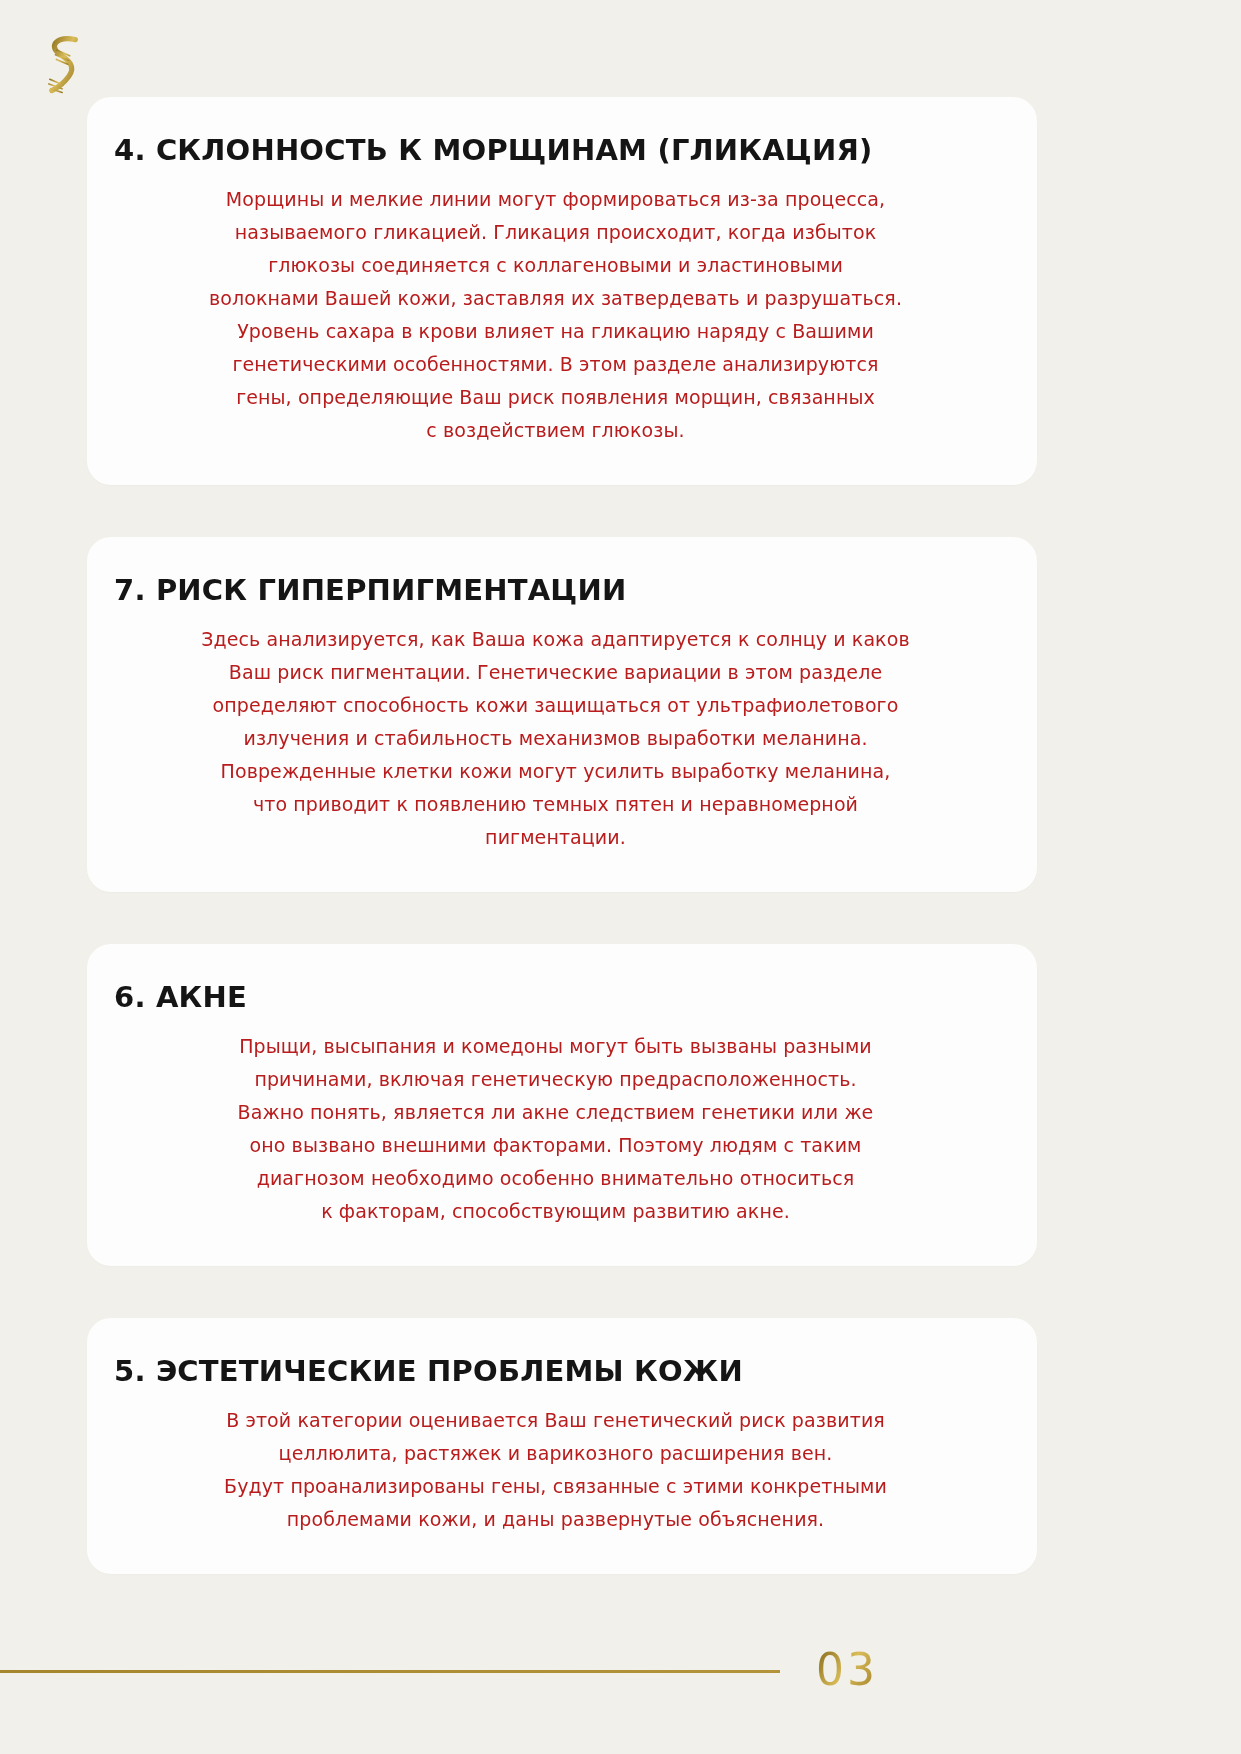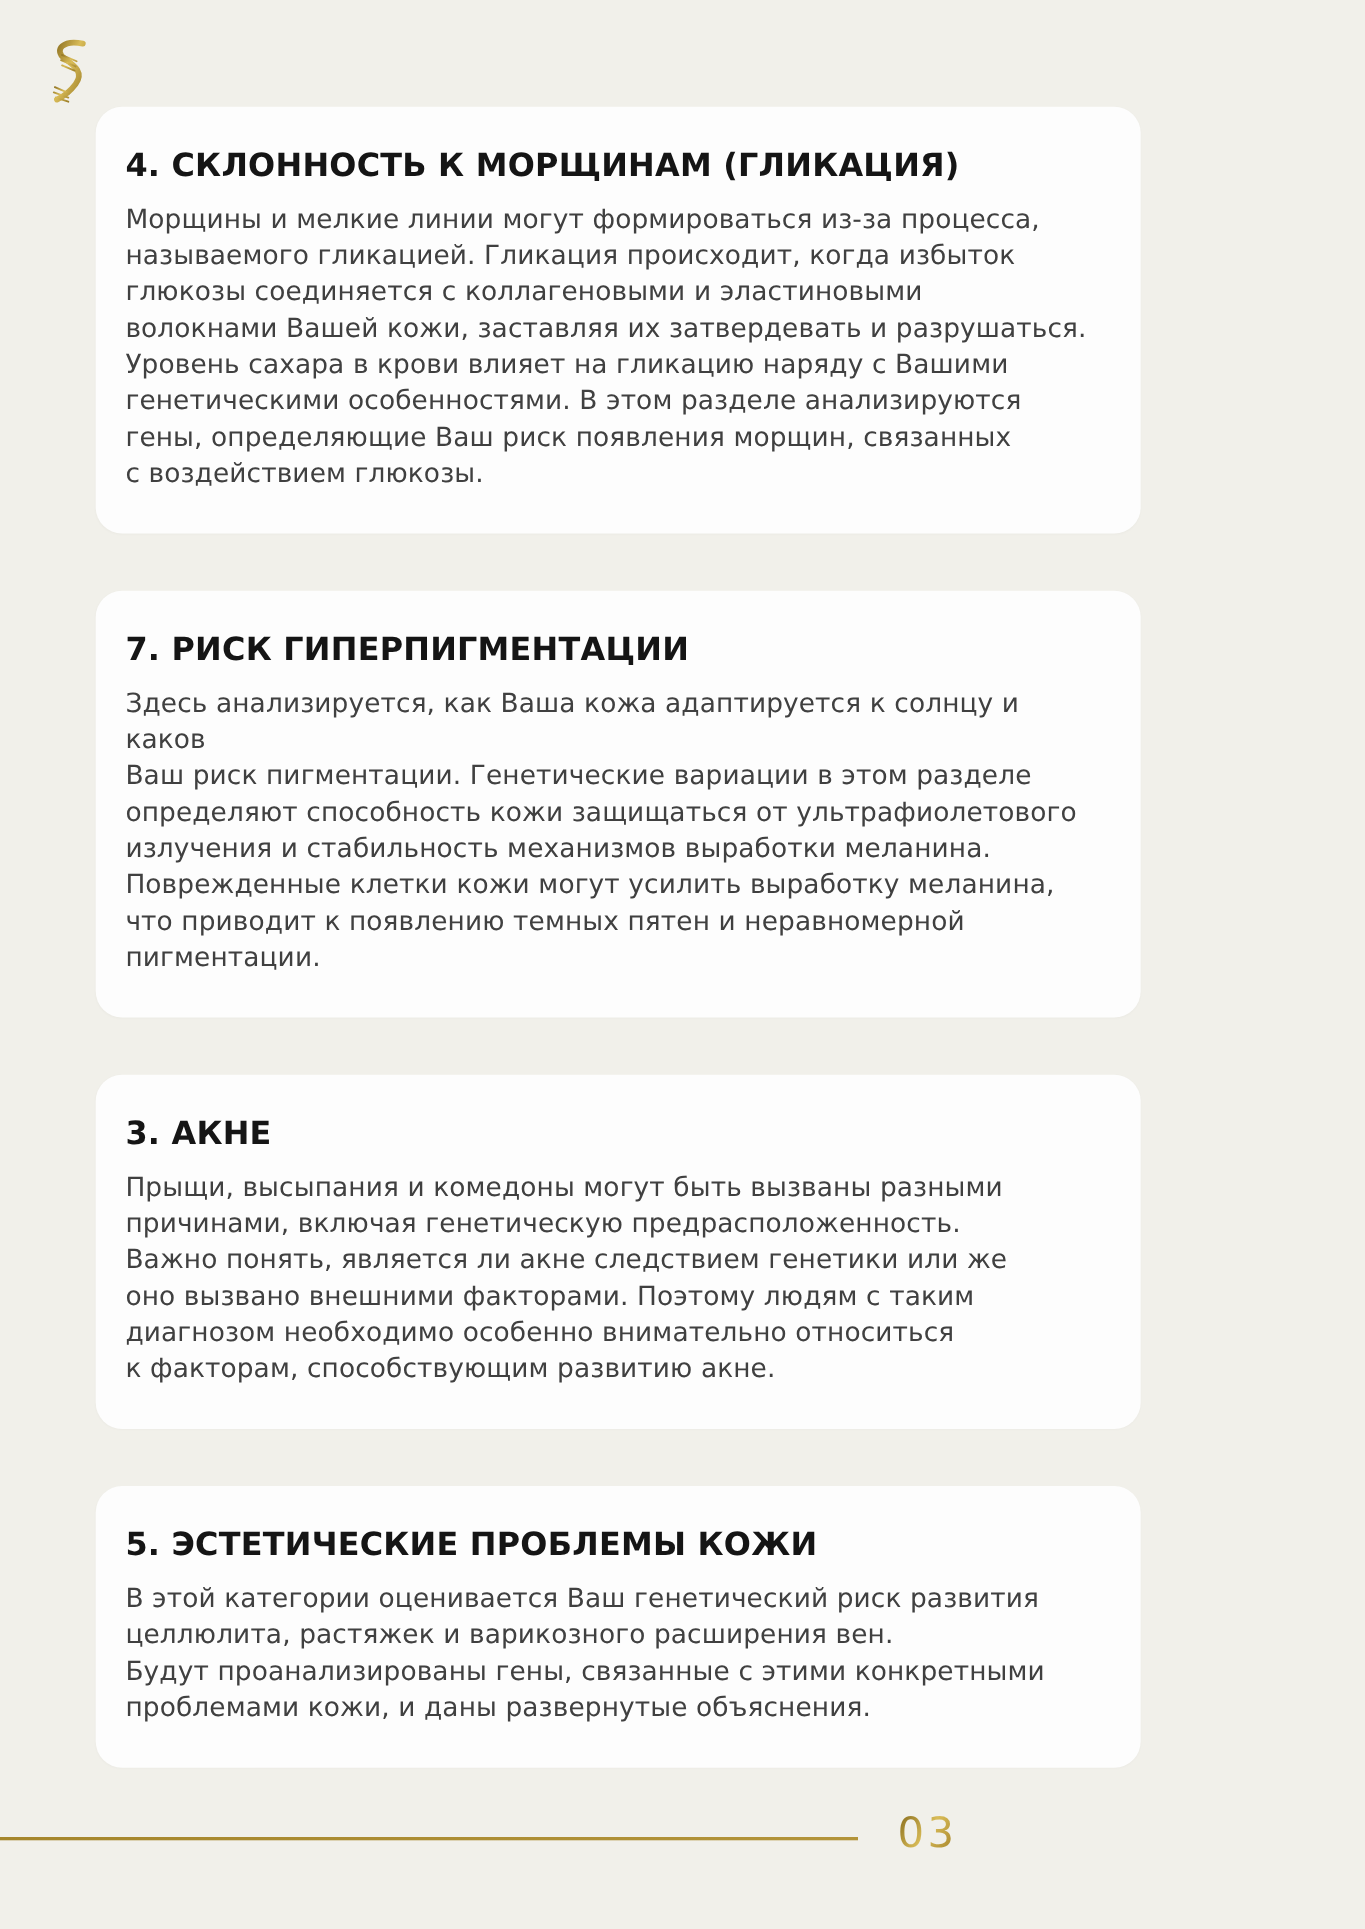--- a/index.html
+++ b/index.html
@@ -37,42 +37,43 @@
   .card h2 {
     font-size: 29px;
     font-weight: 700;
     color: #151515;
     letter-spacing: 0.2px;
     margin-bottom: 16px;
     font-family: "DejaVu Sans", "Liberation Sans", sans-serif;
   }
 
   .card p {
-    font-size: 24px;
+    font-size: 19px;
     line-height: 33px;
-    color: #404040;
+    color: #b91c1c;
     white-space: pre-line;
     letter-spacing: 0.1px;
+    text-align: center;
   }
 
   .footer {
     position: absolute;
     left: 0; top: 1640px;
     width: 1241px; height: 70px;
   }
   .footer-divider {
     position: absolute;
     left: 0; top: 30px;
     width: 780px; height: 3px;
     background: linear-gradient(90deg, #a5862c, #b3943a);
   }
   .page-number {
     position: absolute;
     left: 816px; top: 4px;
-    font-size: 38px;
+    font-size: 44px;
     font-weight: 400;
     letter-spacing: 3px;
     background: linear-gradient(125deg, #8f7322 10%, #d9bc58 50%, #a8872d 90%);
     -webkit-background-clip: text;
     background-clip: text;
     color: transparent;
   }
 </style>
 </head>
 <body>
@@ -111,21 +112,21 @@
       <p>Здесь анализируется, как Ваша кожа адаптируется к солнцу и каков
 Ваш риск пигментации. Генетические вариации в этом разделе
 определяют способность кожи защищаться от ультрафиолетового
 излучения и стабильность механизмов выработки меланина.
 Поврежденные клетки кожи могут усилить выработку меланина,
 что приводит к появлению темных пятен и неравномерной
 пигментации.</p>
     </section>
 
     <section class="card">
-      <h2>3. АКНЕ</h2>
+      <h2>6. АКНЕ</h2>
       <p>Прыщи, высыпания и комедоны могут быть вызваны разными
 причинами, включая генетическую предрасположенность.
 Важно понять, является ли акне следствием генетики или же
 оно вызвано внешними факторами. Поэтому людям с таким
 диагнозом необходимо особенно внимательно относиться
 к факторам, способствующим развитию акне.</p>
     </section>
 
     <section class="card">
       <h2>5. ЭСТЕТИЧЕСКИЕ ПРОБЛЕМЫ КОЖИ</h2>

